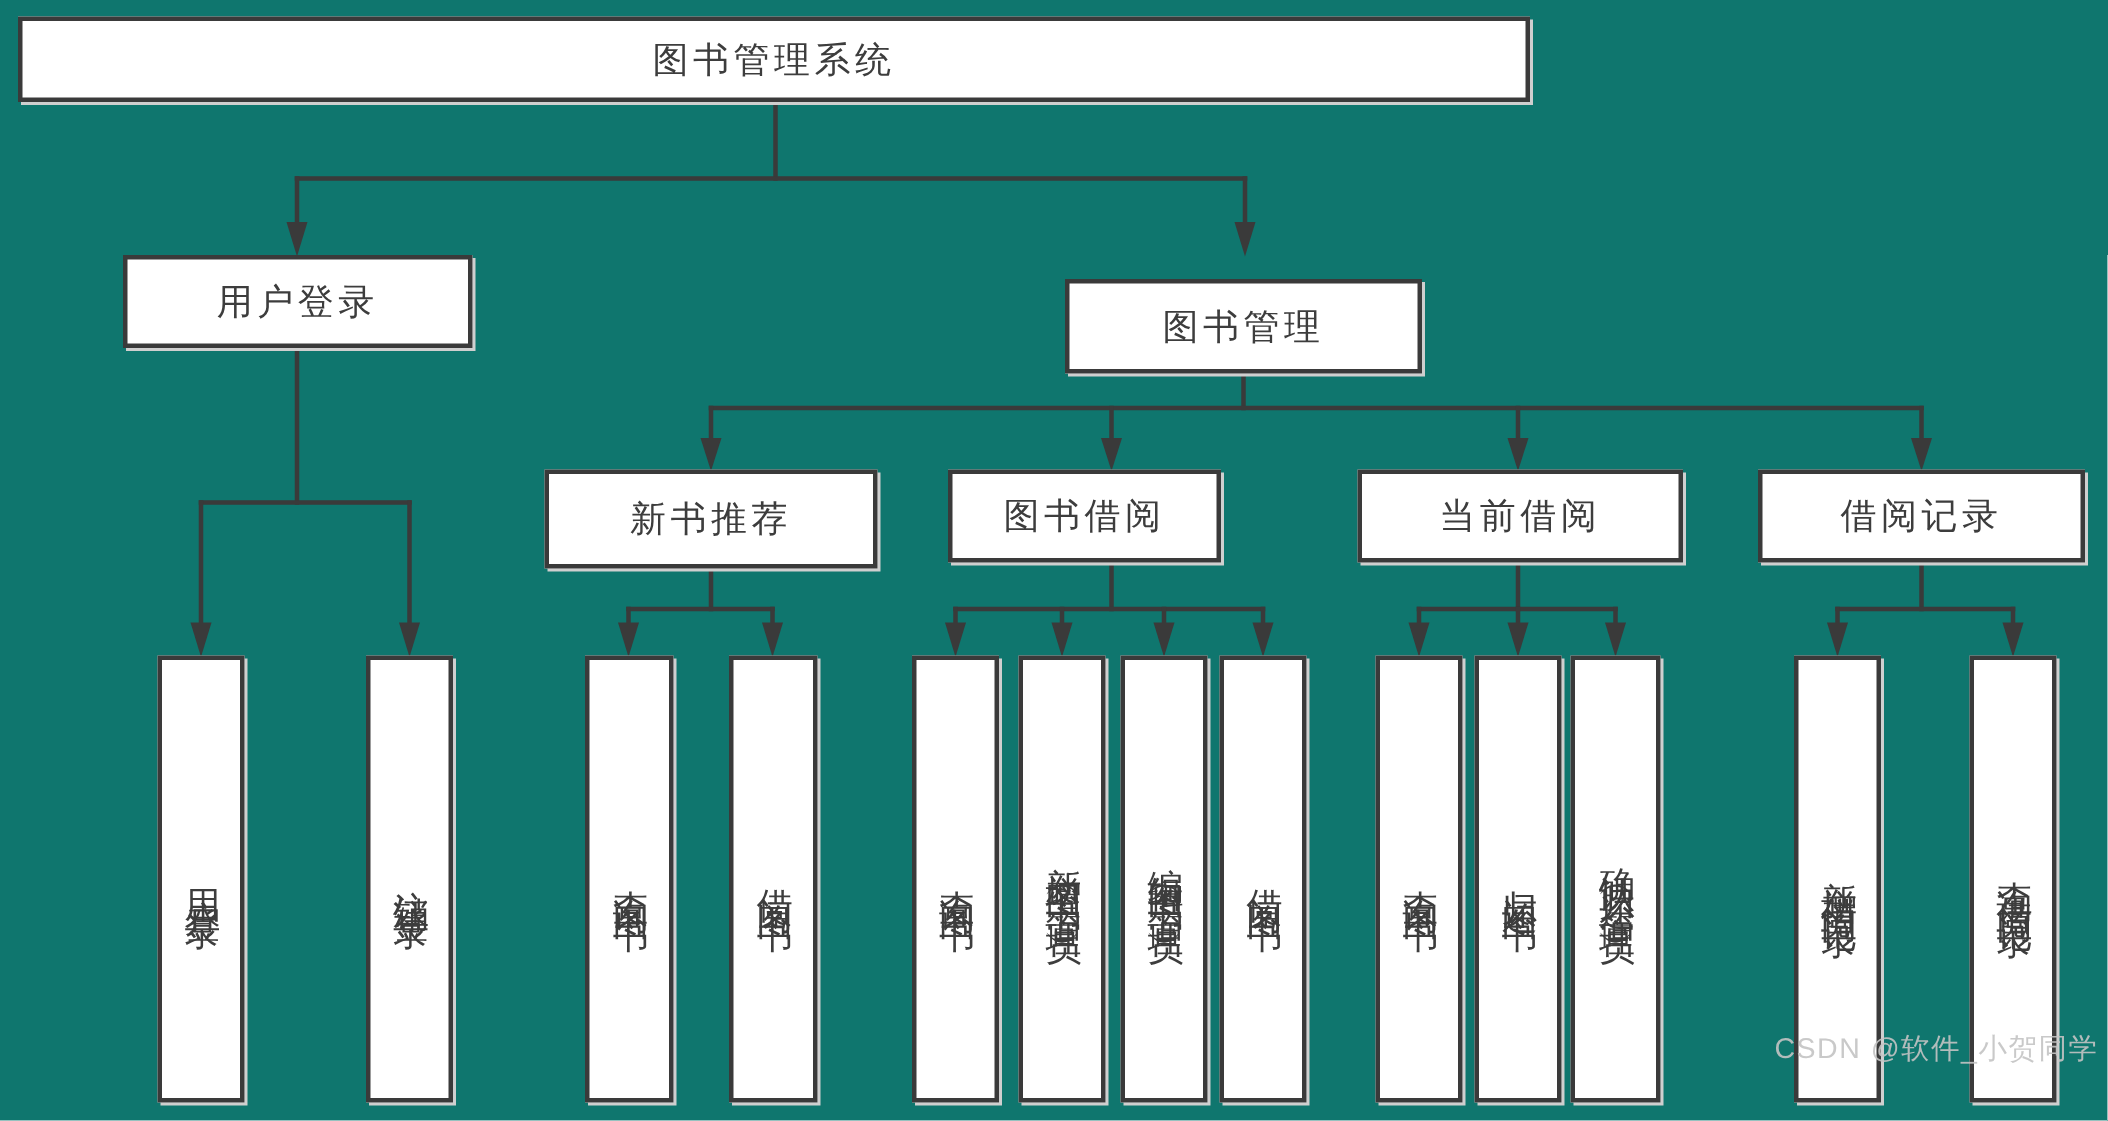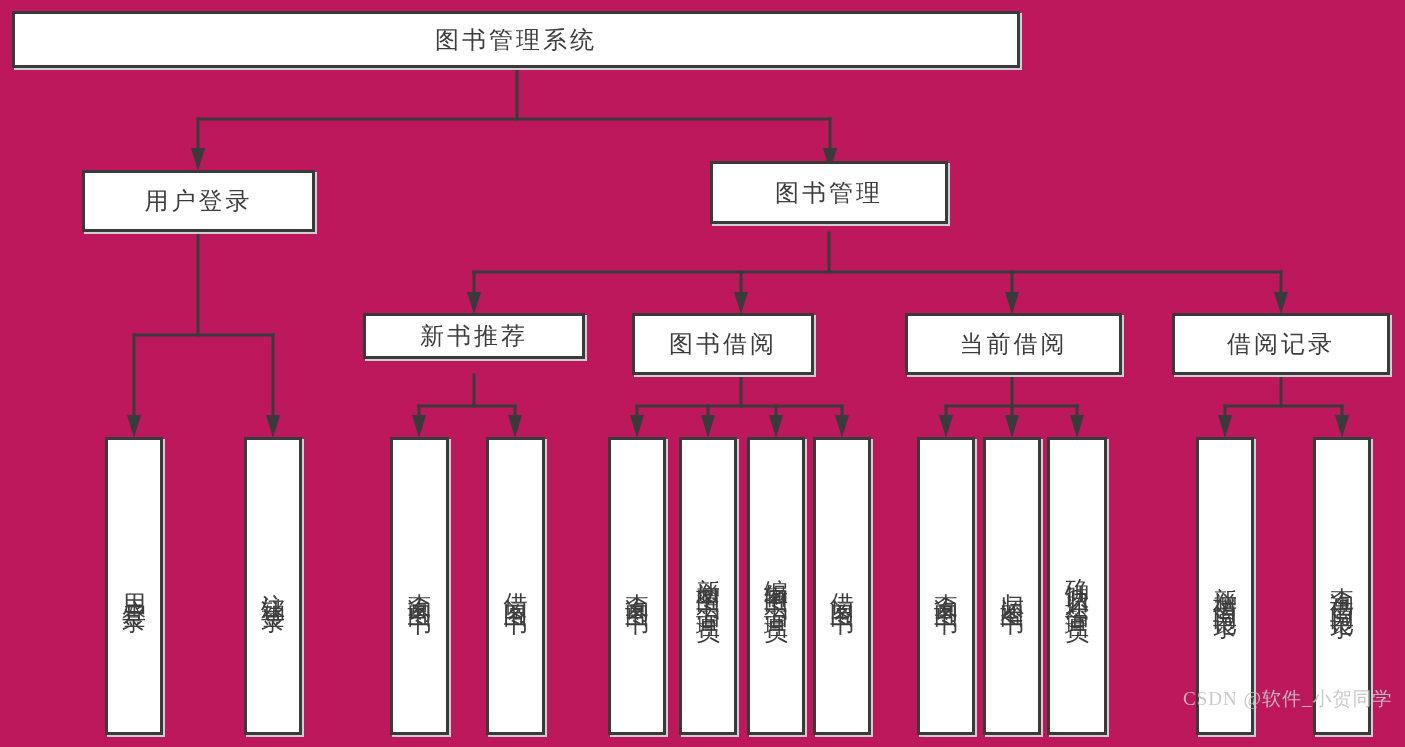--- a/index.html
+++ b/index.html
@@ -1,22 +1,22 @@
 <!DOCTYPE html>
 <html><head>
 <meta charset="utf-8">
 <style>
   html, body { margin: 0; padding: 0; background: #ffffff; }
   #canvas {
     position: relative;
     width: 1405px;
     height: 747px;
-    background: #be185d;
+    background: #0f766e;
     overflow: hidden;
-    font-family: Liberation Serif, serif;
+    font-family: Liberation Sans, sans-serif;
   }
   #connectors {
     position: absolute;
     left: 0; top: 0;
     width: 1405px; height: 747px;
   }
   #connectors path {
     stroke: #3a3a3a;
     stroke-width: 3;
     fill: none;
@@ -128,23 +128,23 @@
       <path d="M1225 406 V417"></path>
       <path d="M1342 406 V417"></path>
       <polygon points="1218,415 1232,415 1225,438"></polygon>
       <polygon points="1335,415 1349,415 1342,438"></polygon>
     </g>
   </svg>
 
   <div class="node" style="left:12px; top:11px; width:1008px; height:57px">图书管理系统</div>
 
   <div class="node" style="left:82px; top:170px; width:233px; height:62px">用户登录</div>
-  <div class="node" style="left:710px; top:161px; width:238px; height:63px">图书管理</div>
+  <div class="node" style="left:710px; top:186px; width:238px; height:63px">图书管理</div>
 
-  <div class="node" style="left:363px; top:313px; width:222px; height:46px">新书推荐</div>
+  <div class="node" style="left:363px; top:313px; width:222px; height:66px">新书推荐</div>
   <div class="node" style="left:632px; top:313px; width:182px; height:62px">图书借阅</div>
   <div class="node" style="left:905px; top:313px; width:217px; height:62px">当前借阅</div>
   <div class="node" style="left:1172px; top:313px; width:218px; height:62px">借阅记录</div>
 
   <div class="node v" style="left:105px; top:437px; width:58px; height:298px">用户登录</div>
   <div class="node v" style="left:244px; top:437px; width:58px; height:298px">注销登录</div>
 
   <div class="node v" style="left:390px; top:437px; width:59px; height:298px">查询图书</div>
   <div class="node v" style="left:486px; top:437px; width:59px; height:298px">借阅图书</div>
 

